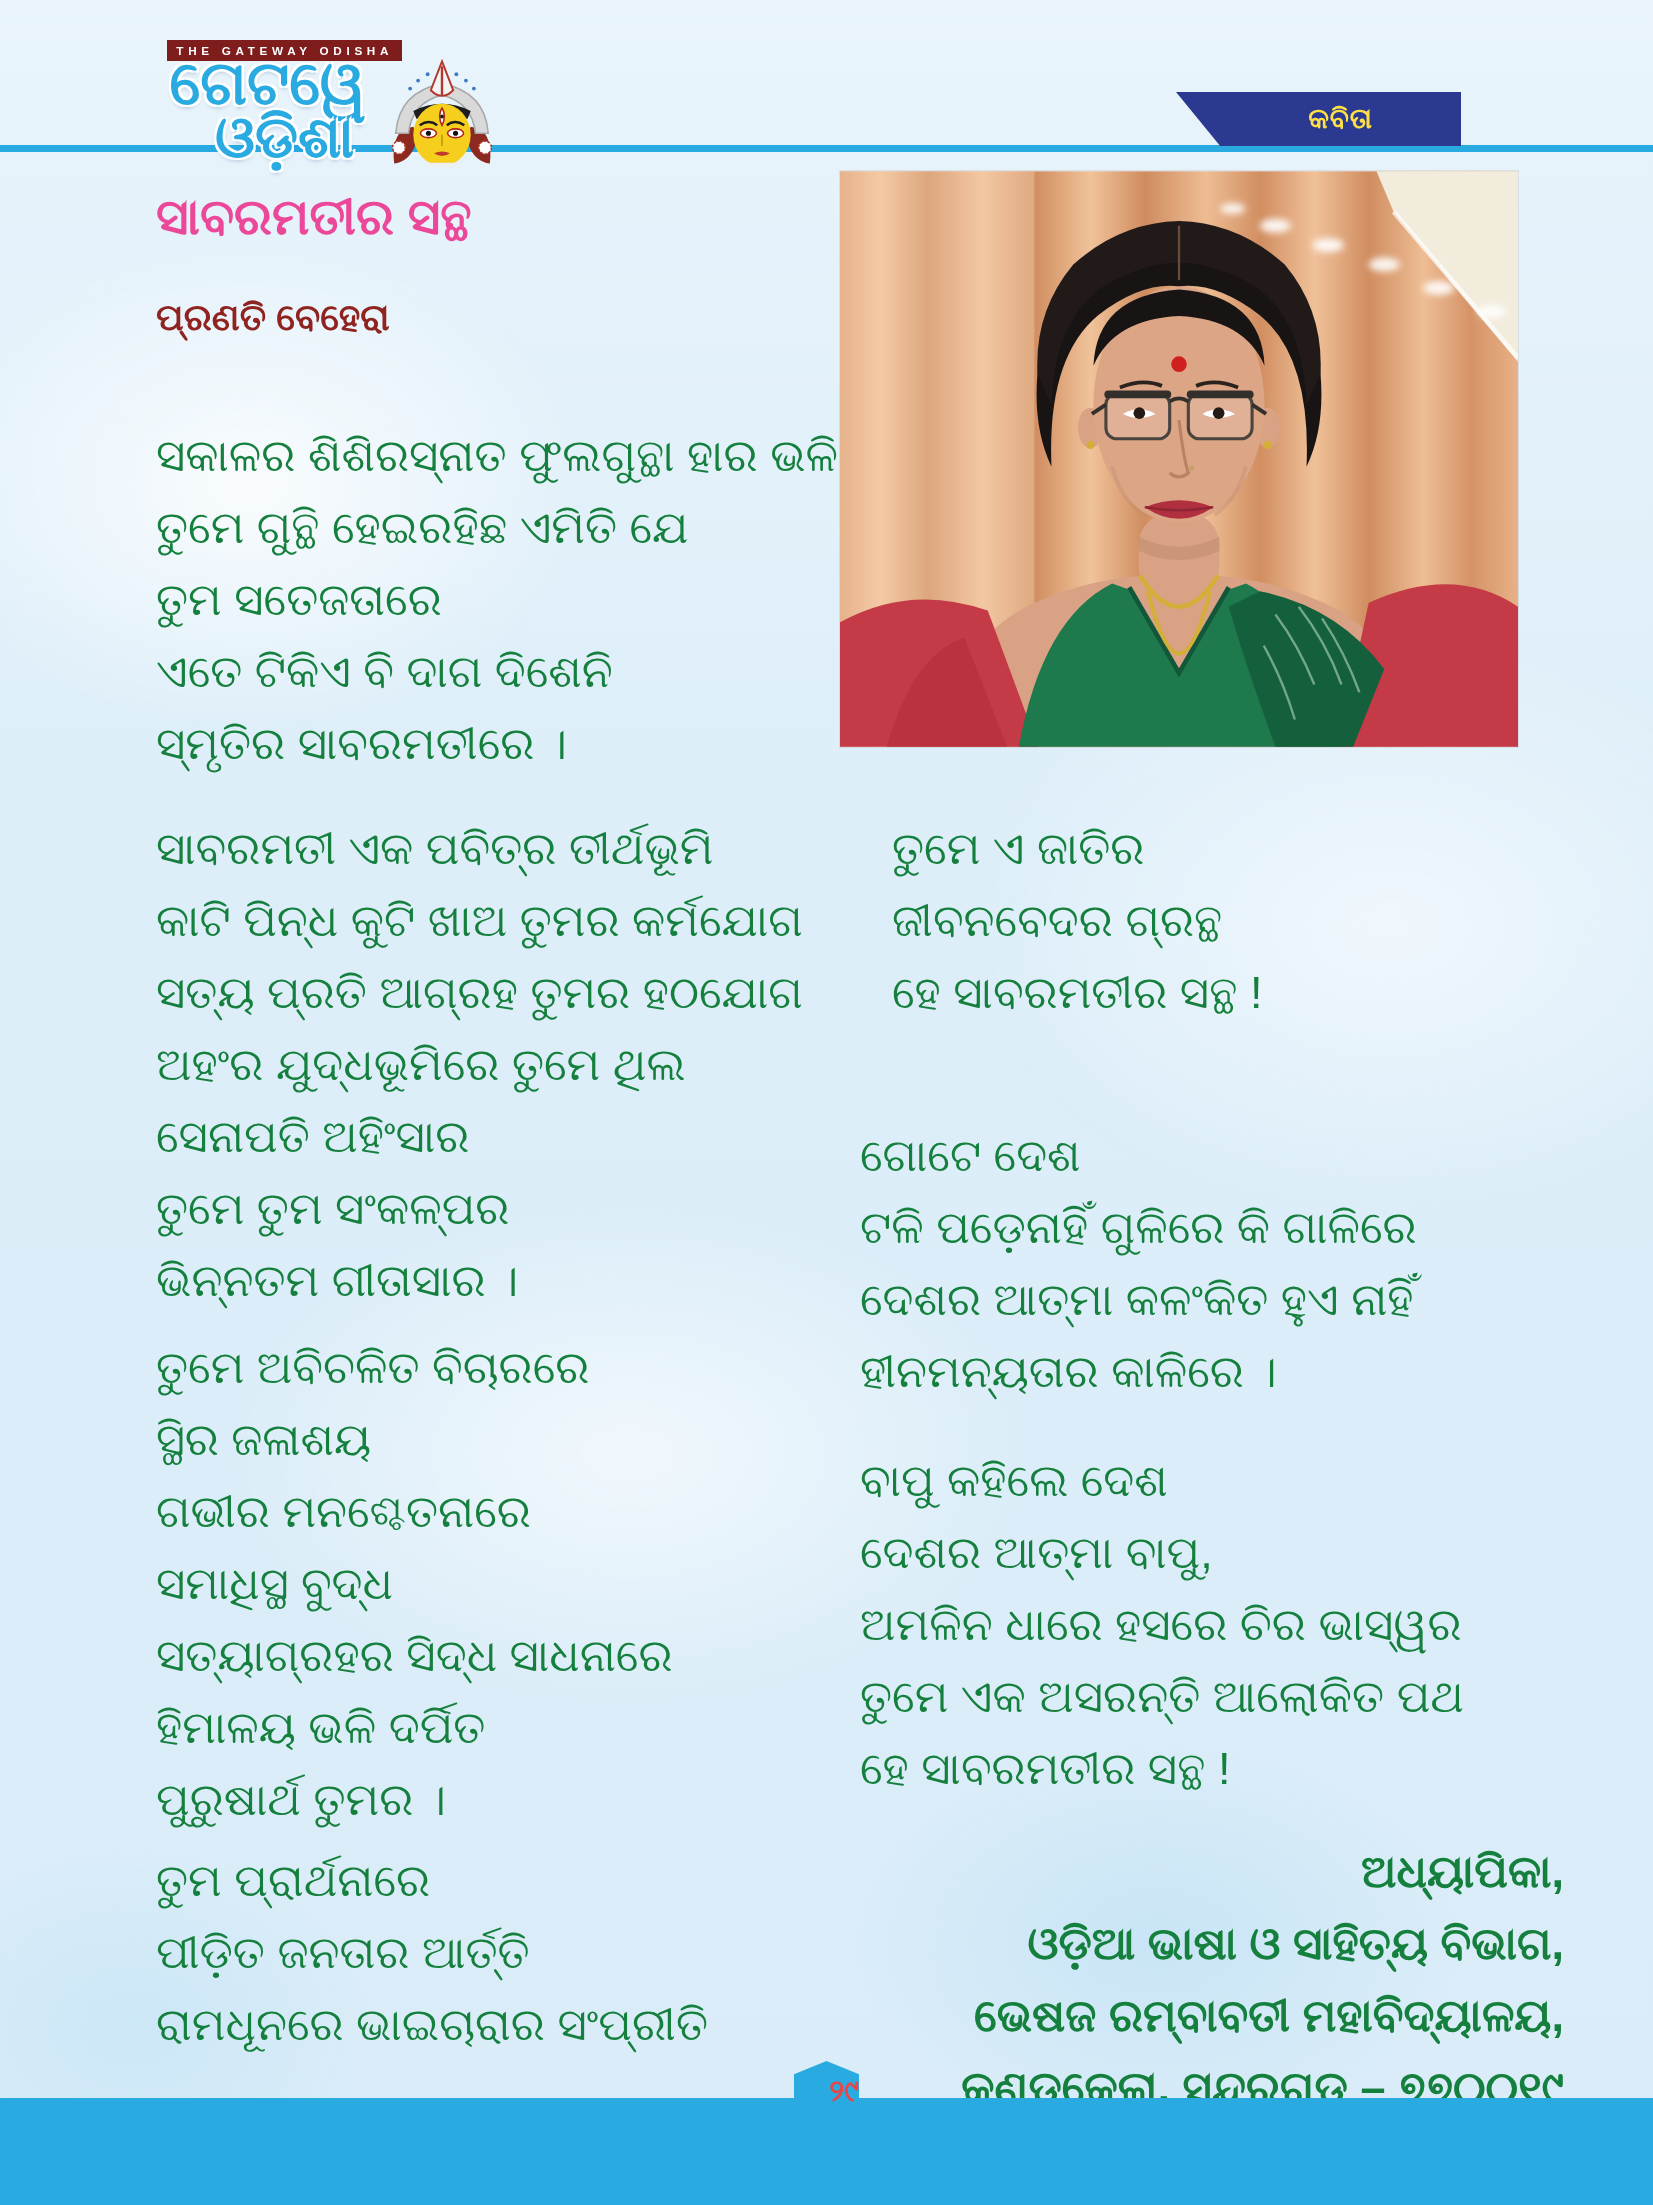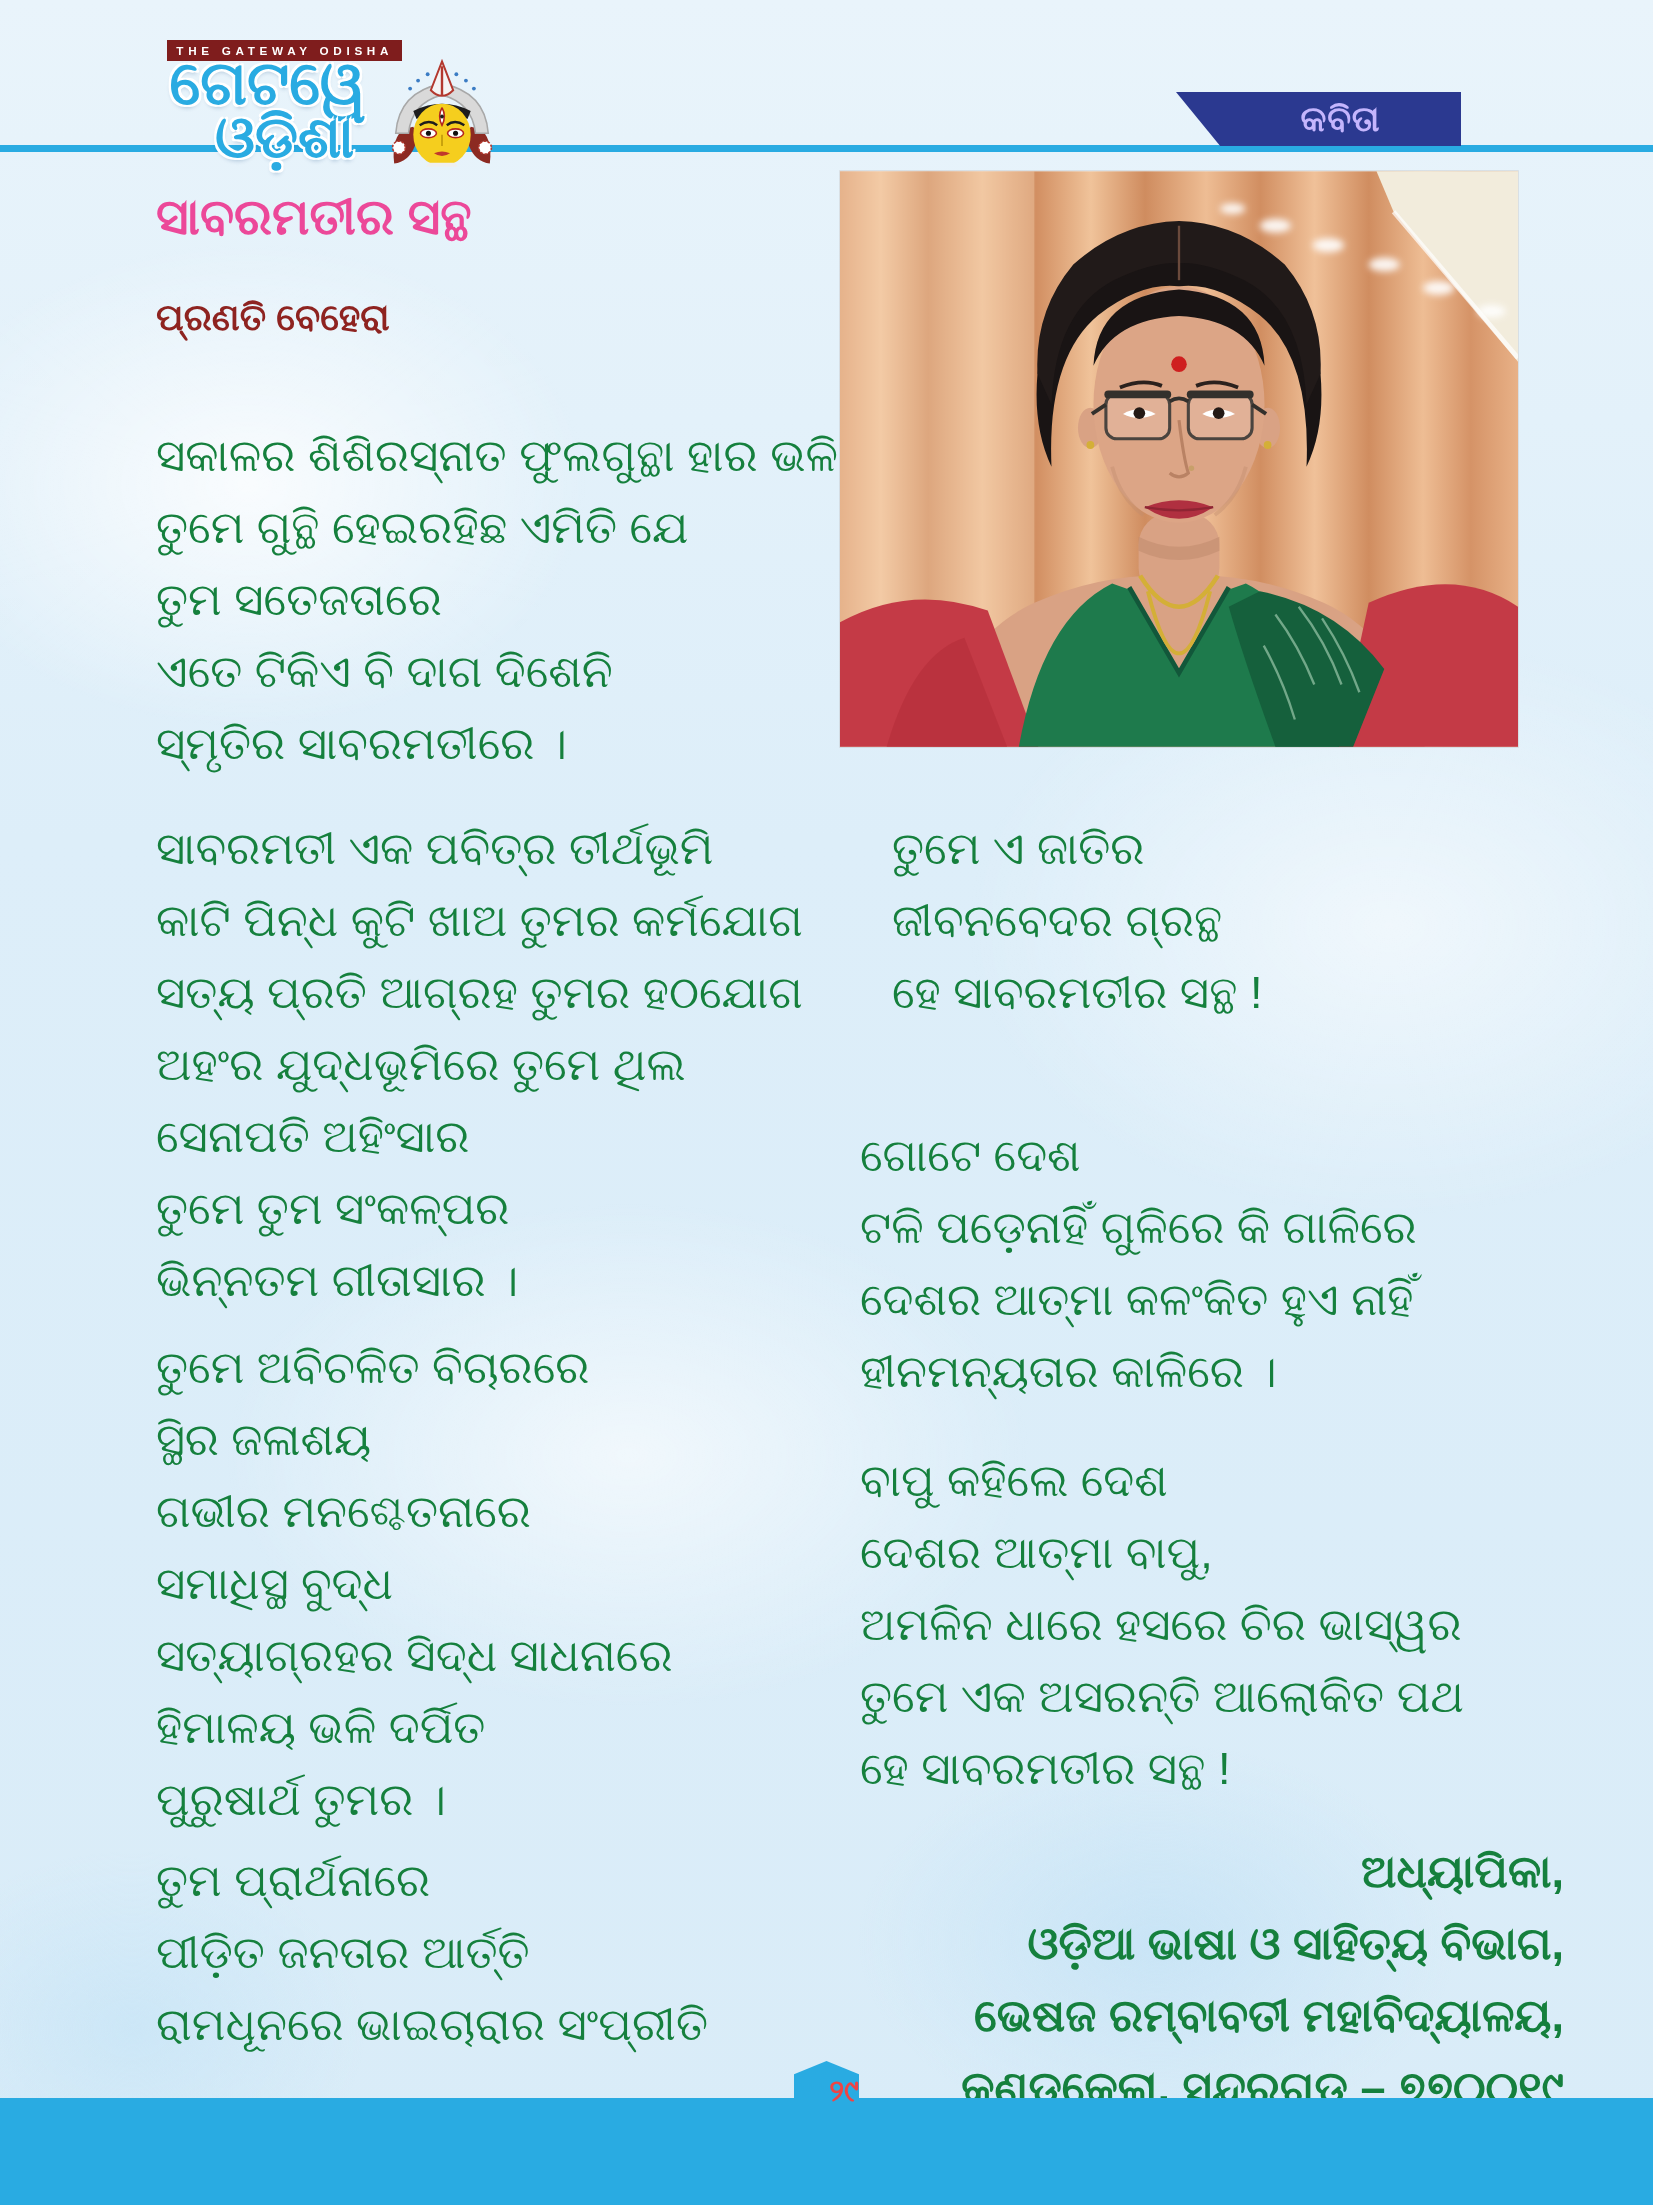--- a/index.html
+++ b/index.html
@@ -31,21 +31,21 @@
   .logo-line2{
     position:absolute;left:59px;top:72px;font-size:58px;font-weight:700;color:#29abe2;white-space:nowrap;
     text-shadow:-2.3px -2.3px 0 #fff,2.3px -2.3px 0 #fff,-2.3px 2.3px 0 #fff,2.3px 2.3px 0 #fff,0 3.1px 4.7px rgba(0,60,120,.25);
   }
   .durga{position:absolute;left:227px;top:27px;}
   .badge{
     left:1176px;top:92px;width:285px;height:54px;background:#2b3990;z-index:2;
     clip-path:polygon(0 0,100% 0,100% 100%,15.5% 100%);
     display:flex;align-items:center;justify-content:center;
   }
-  .badge span{color:#c4b5fd;font-size:35px;font-weight:700;letter-spacing:0.8px;margin-left:44px;}
+  .badge span{color:#fde047;font-size:28px;font-weight:700;letter-spacing:0.8px;margin-left:44px;}
 
   
   .photo{left:840px;top:171px;width:678px;height:576px;z-index:2;box-shadow:0 0 0 0.8px rgba(120,90,70,.15);}
 
   
   .title{left:156px;top:188px;font-size:50px;font-weight:700;color:#ec4899;white-space:nowrap;z-index:3;}
   .author{left:156px;top:297px;font-size:37px;font-weight:700;color:#8e2320;white-space:nowrap;z-index:3;}
   .stanza{z-index:3;color:#1e1e1e;}
   .pline{font-size:45px;line-height:72px;white-space:nowrap;color:#15803d;}
   .attrib{right:90px;top:1836px;text-align:right;z-index:3;}

